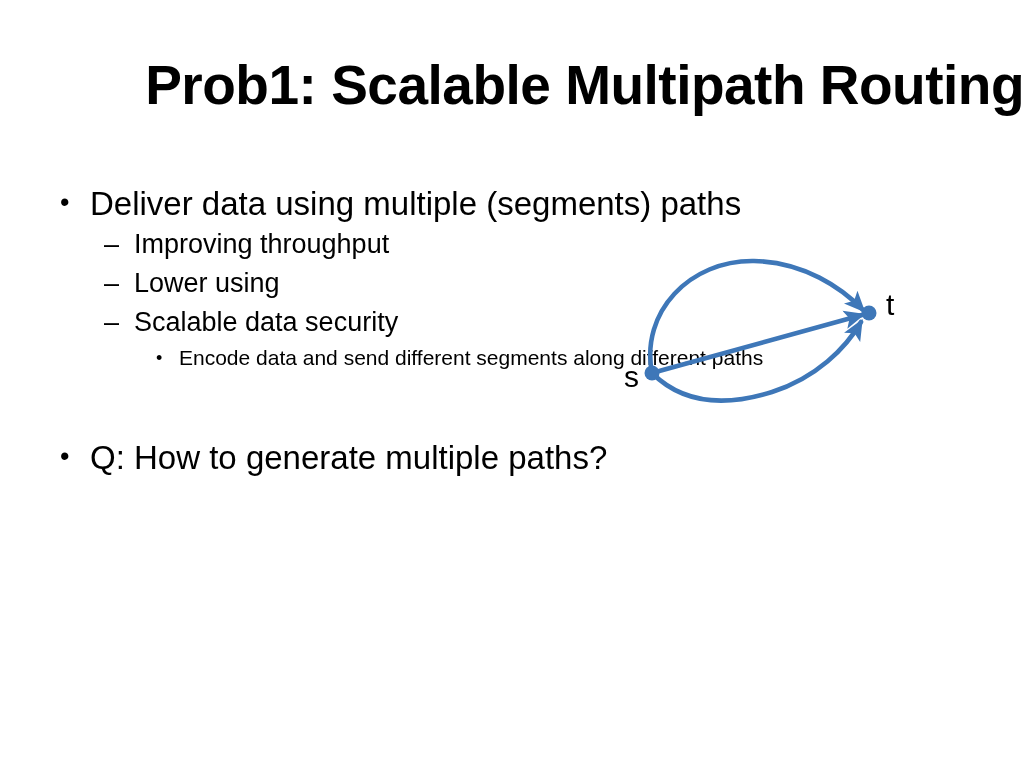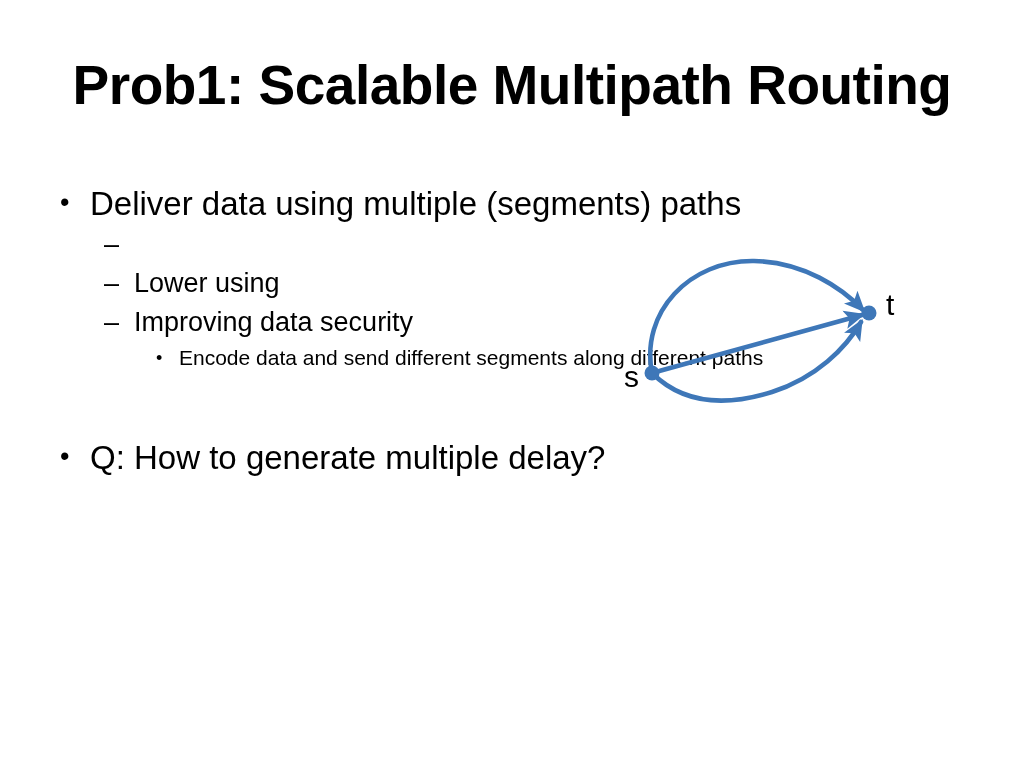--- a/index.html
+++ b/index.html
@@ -23,21 +23,21 @@
     height: 768px;
     background: #ffffff;
   }
 
   
   .slide-title {
     position: absolute;
     left: 0;
     top: 56px;
     width: 1024px;
-    text-align: center;
+    text-align: right;
     font-size: 55px;
     font-weight: bold;
     letter-spacing: -0.5px;
     line-height: 1.08;
     color: #000000;
     white-space: nowrap;
   }
 
   
   .body-list {
@@ -142,42 +142,43 @@
 
   <div class="body-list">
 
     <div class="bullet-row lvl1">
       <span class="bullet-marker">•</span>
       <span class="bullet-text">Deliver data using multiple (segments) paths</span>
     </div>
 
     <div class="bullet-row lvl2">
       <span class="bullet-marker">–</span>
+      <span class="bullet-text">Improving throughput</span>
     </div>
 
     <div class="bullet-row lvl2">
       <span class="bullet-marker">–</span>
       <span class="bullet-text">Lower using</span>
     </div>
 
     <div class="bullet-row lvl2">
       <span class="bullet-marker">–</span>
-      <span class="bullet-text">Improving data security</span>
+      <span class="bullet-text">Scalable data security</span>
     </div>
 
     <div class="bullet-row lvl3">
       <span class="bullet-marker">•</span>
       <span class="bullet-text">Encode data and send different segments along different paths</span>
     </div>
 
     <div class="spacer-block"></div>
 
     <div class="bullet-row lvl1">
       <span class="bullet-marker">•</span>
-      <span class="bullet-text">Q: How to generate multiple delay?</span>
+      <span class="bullet-text">Q: How to generate multiple paths?</span>
     </div>
 
   </div>
 
   <div class="diagram">
 
     <svg width="330" height="180" viewBox="0 0 330 180">
       <defs>
         <marker id="arrowhead" viewBox="0 0 10 10" refX="8.4" refY="5" markerWidth="4.6" markerHeight="4.6" orient="auto-start-reverse">
           <path d="M 0 0.6 L 10 5 L 0 9.4 L 2.3 5 Z" fill="#3E77B8"></path>

